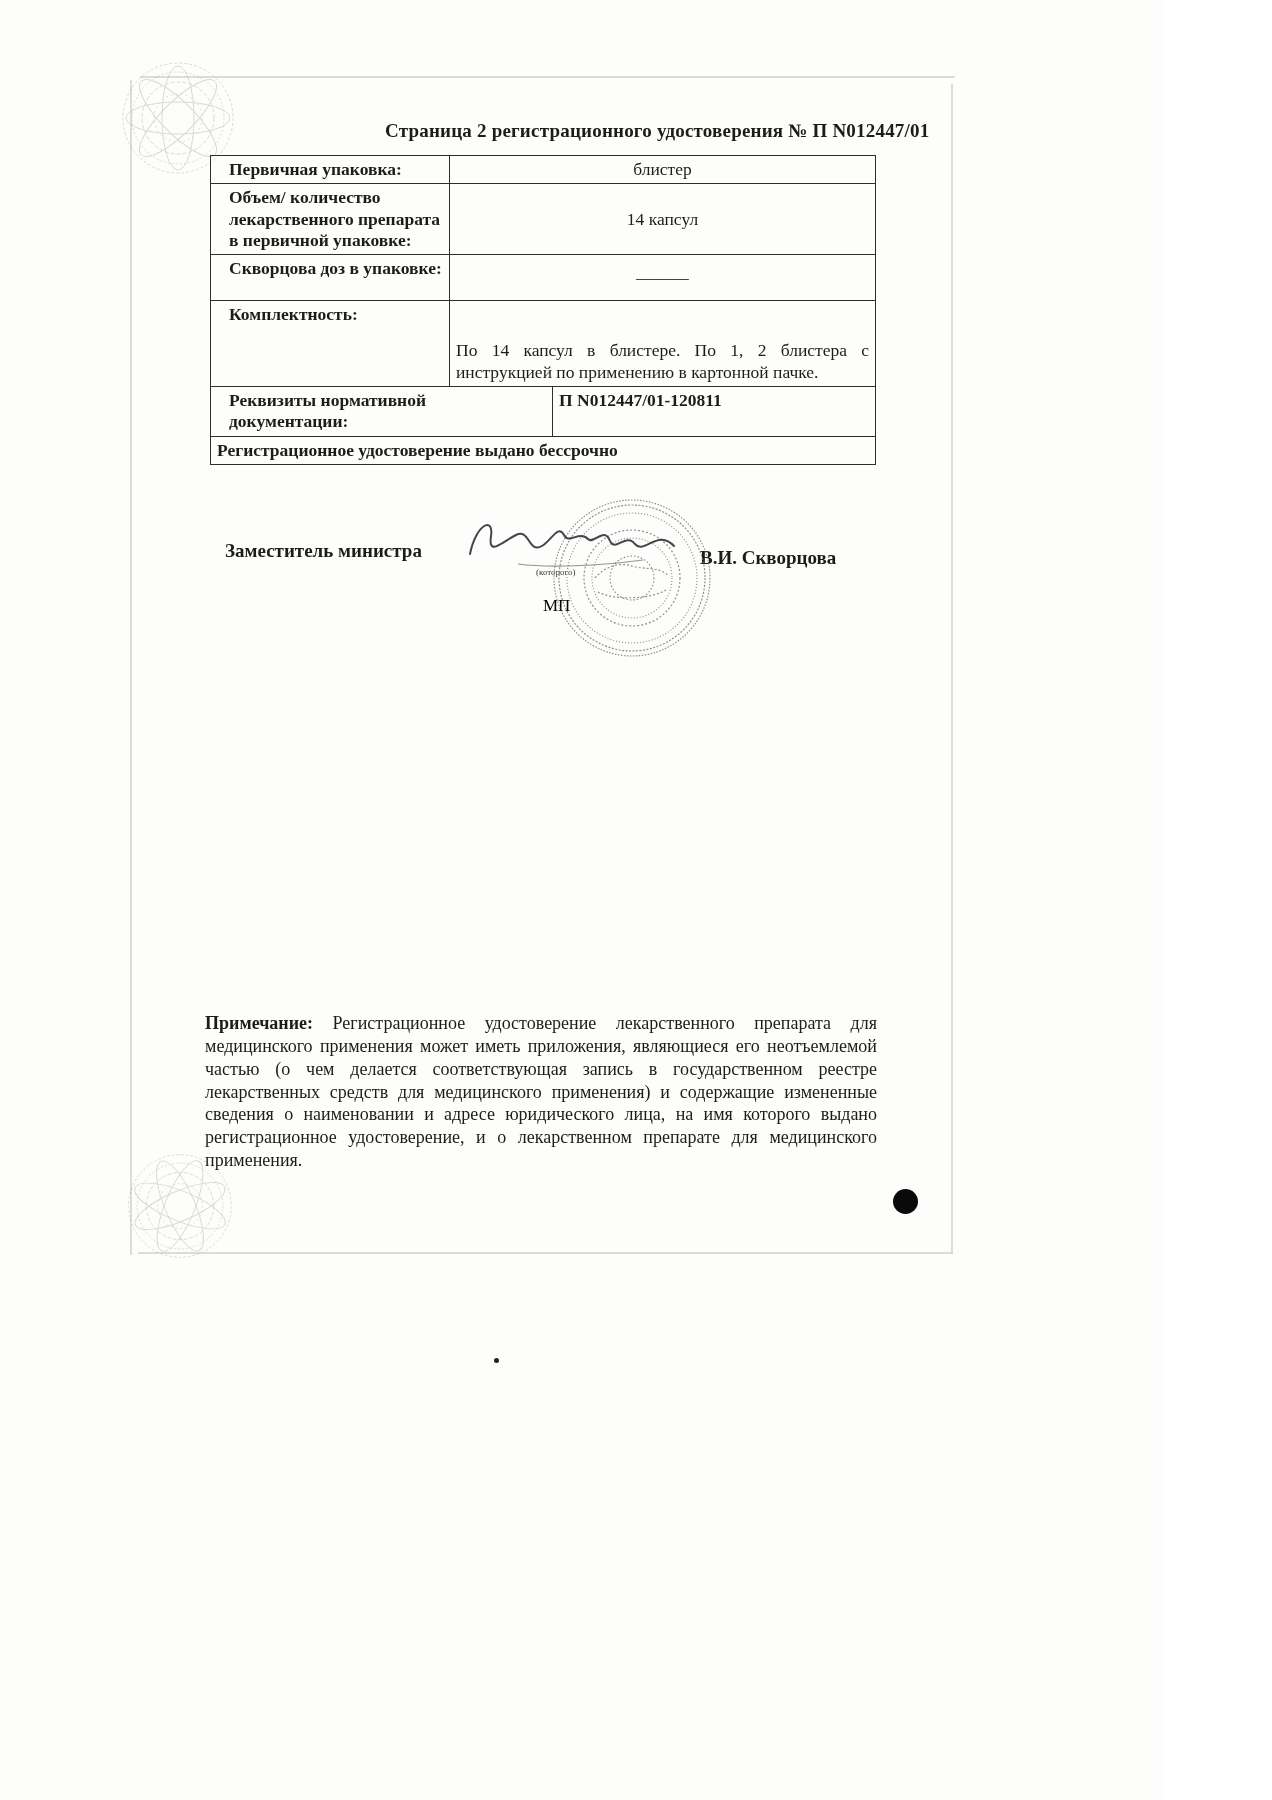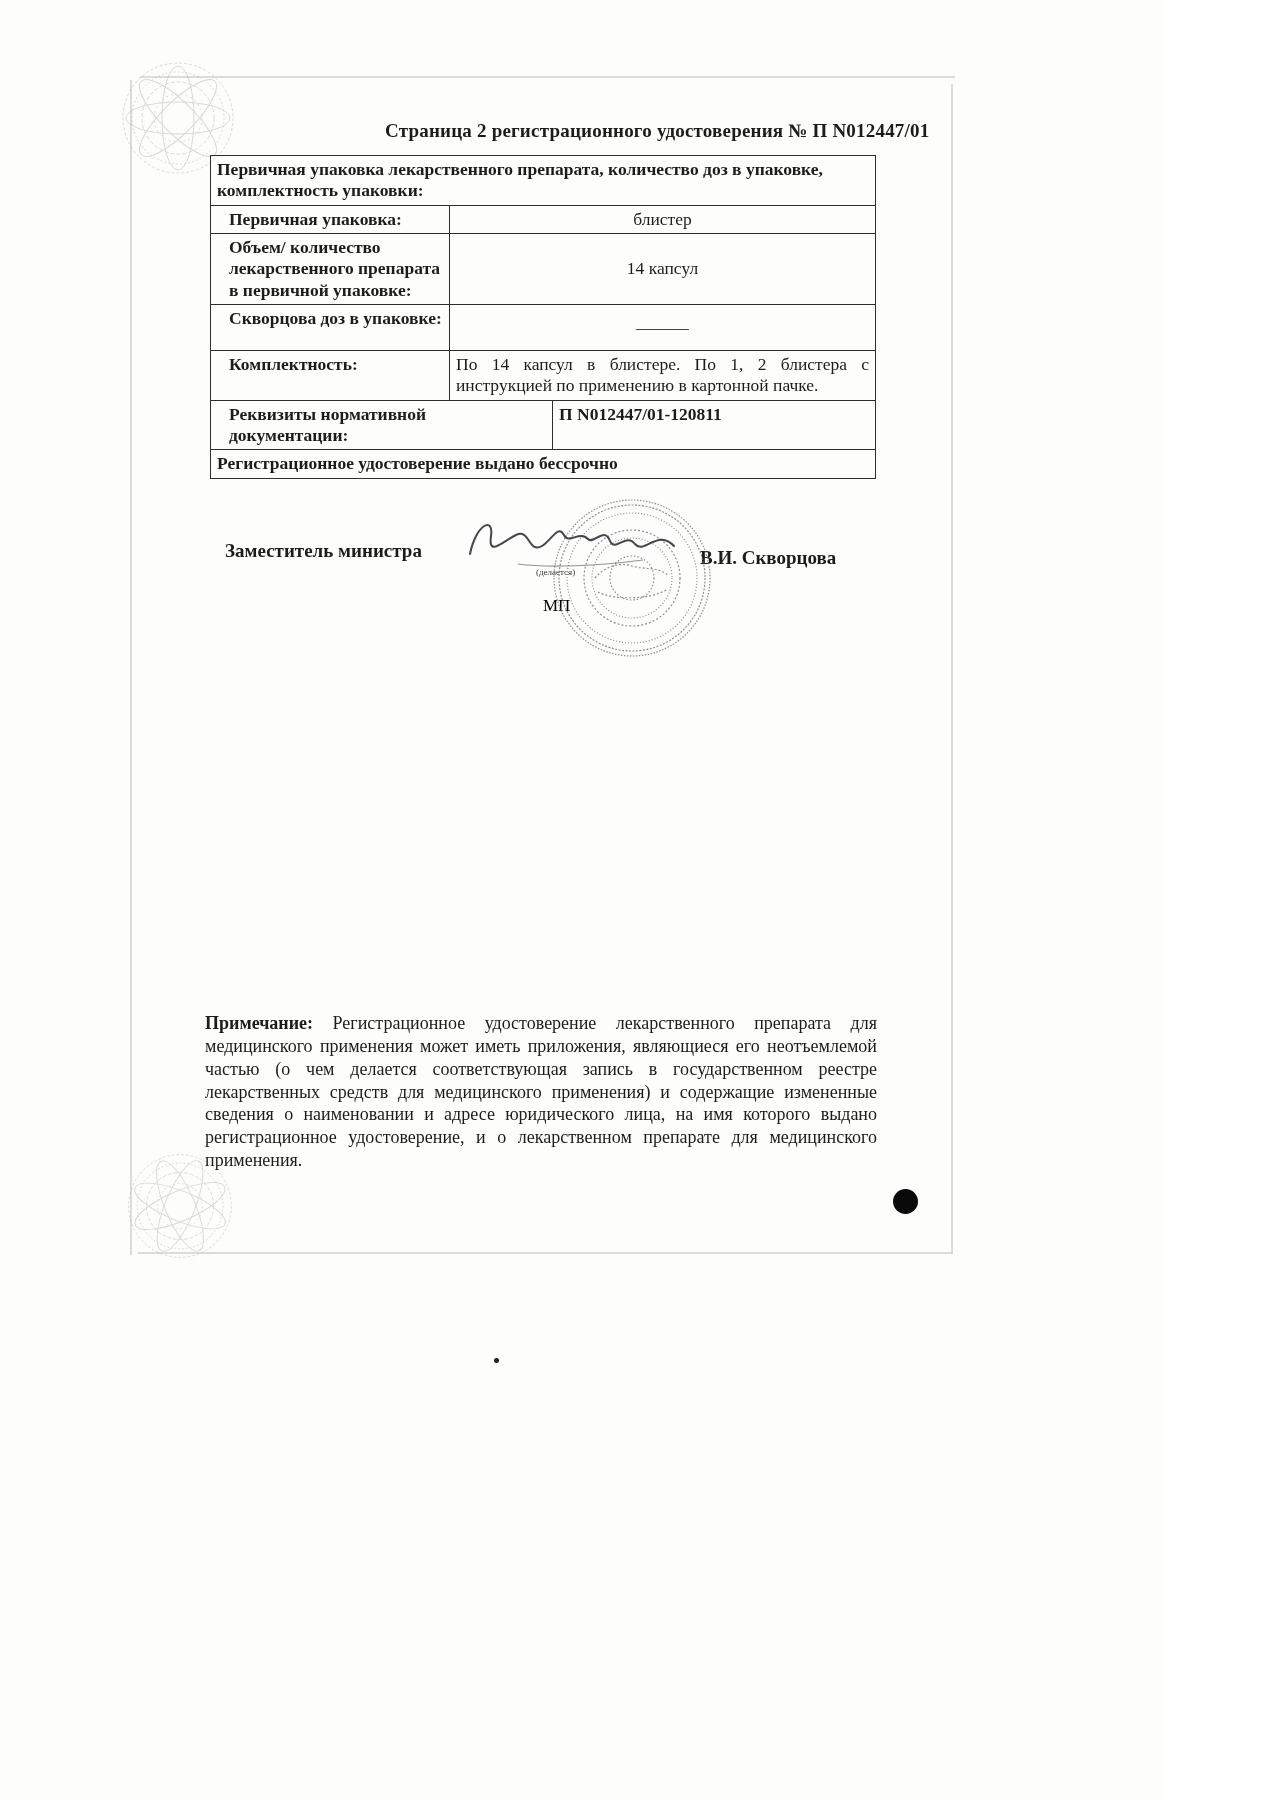--- a/index.html
+++ b/index.html
@@ -29,21 +29,21 @@
     box-sizing:border-box;
   }
   .trow { display:flex; border-top:1.6px solid #2e2e2a; box-sizing:border-box; }
   .trow:first-child { border-top:none; }
   .tcell { padding:3px 6px; box-sizing:border-box; }
   .tlabel { font-weight:bold; border-right:1.6px solid #2e2e2a; flex:0 0 auto;margin-left:12px; }
   .w227 { width:227px; }
   .w330 { width:330px; }
   .tvalue { flex:1 1 auto; }
   .vcenter { text-align:center; display:flex; align-items:center; justify-content:center; }
-  .vjustify { text-align:justify; }
+  .vjustify { text-align:justify;margin-top:36px; }
   .vbold { font-weight:bold; }
   .caption-cell { width:100%; font-weight:bold; }
   .row-tall { min-height:46px; }
   .row-med { min-height:70px; }
   .footer-cell { width:100%; font-weight:bold; }
   
   .sig-title {
     position:absolute; left:225px; top:540px;
     font-size:19px; font-weight:bold; white-space:nowrap;
   }
@@ -112,23 +112,20 @@
       <ellipse cx="60" cy="60" rx="52" ry="16" transform="rotate(67 60 60)"></ellipse>
       <ellipse cx="60" cy="60" rx="52" ry="16" transform="rotate(112 60 60)"></ellipse>
       <ellipse cx="60" cy="60" rx="52" ry="16" transform="rotate(157 60 60)"></ellipse>
     </g>
   </svg>
 
   <div class="doc-header">Страница 2  регистрационного удостоверения № П N012447/01</div>
 
   <div class="reg-table">
     <div class="trow">
-      <div class="tcell caption-cell">Первичная упаковка лекарственного препарата, количество доз в упаковке, комплектность упаковки:</div>
-    </div>
-    <div class="trow">
       <div class="tcell tlabel w227">Первичная упаковка:</div>
       <div class="tcell tvalue vcenter">блистер</div>
     </div>
     <div class="trow row-med">
       <div class="tcell tlabel w227">Объем/ количество лекарственного препарата в первичной упаковке:</div>
       <div class="tcell tvalue vcenter">14 капсул</div>
     </div>
     <div class="trow row-tall">
       <div class="tcell tlabel w227">Скворцова доз в упаковке:</div>
       <div class="tcell tvalue vcenter">———</div>
@@ -159,21 +156,21 @@
       <path d="M45,82 C55,70 70,66 82,70 C95,74 108,70 119,80" stroke-dasharray="2 2"></path>
       <path d="M48,96 C62,104 100,104 116,94" stroke-dasharray="2 2"></path>
     </g>
   </svg>
 
   <svg class="sig-svg" width="230" height="85" viewBox="0 0 230 85">
     <path d="M12,52 C18,22 36,14 33,34 C30,55 44,40 58,33 C72,26 70,52 84,44 C94,38 100,22 106,33 C111,43 121,28 130,37 C136,43 146,24 152,39 C157,51 168,30 177,42 C186,53 200,26 216,44" fill="none" stroke="#2b2b33" stroke-width="2" stroke-linecap="round" opacity=".88"></path>
     <path d="M60,62 C90,66 140,64 185,58" fill="none" stroke="#2b2b33" stroke-width="1.2" opacity=".5"></path>
   </svg>
 
-  <div class="sig-caption">(делается)</div>
+  <div class="sig-caption">(которого)</div>
   <div class="seal-label">МП</div>
   <div class="sig-name">В.И. Скворцова</div>
 
   <div class="note"><span class="note-label">Примечание:</span><span> Регистрационное удостоверение лекарственного препарата для медицинского применения может иметь приложения, являющиеся его неотъемлемой частью (о чем делается соответствующая запись в государственном реестре лекарственных средств для медицинского применения) и содержащие измененные сведения о наименовании и адресе юридического лица, на имя которого выдано регистрационное удостоверение, и о лекарственном препарате для медицинского применения.</span></div>
 
   <div class="black-dot"></div>
   <div class="speck"></div>
 
 </div>
 

